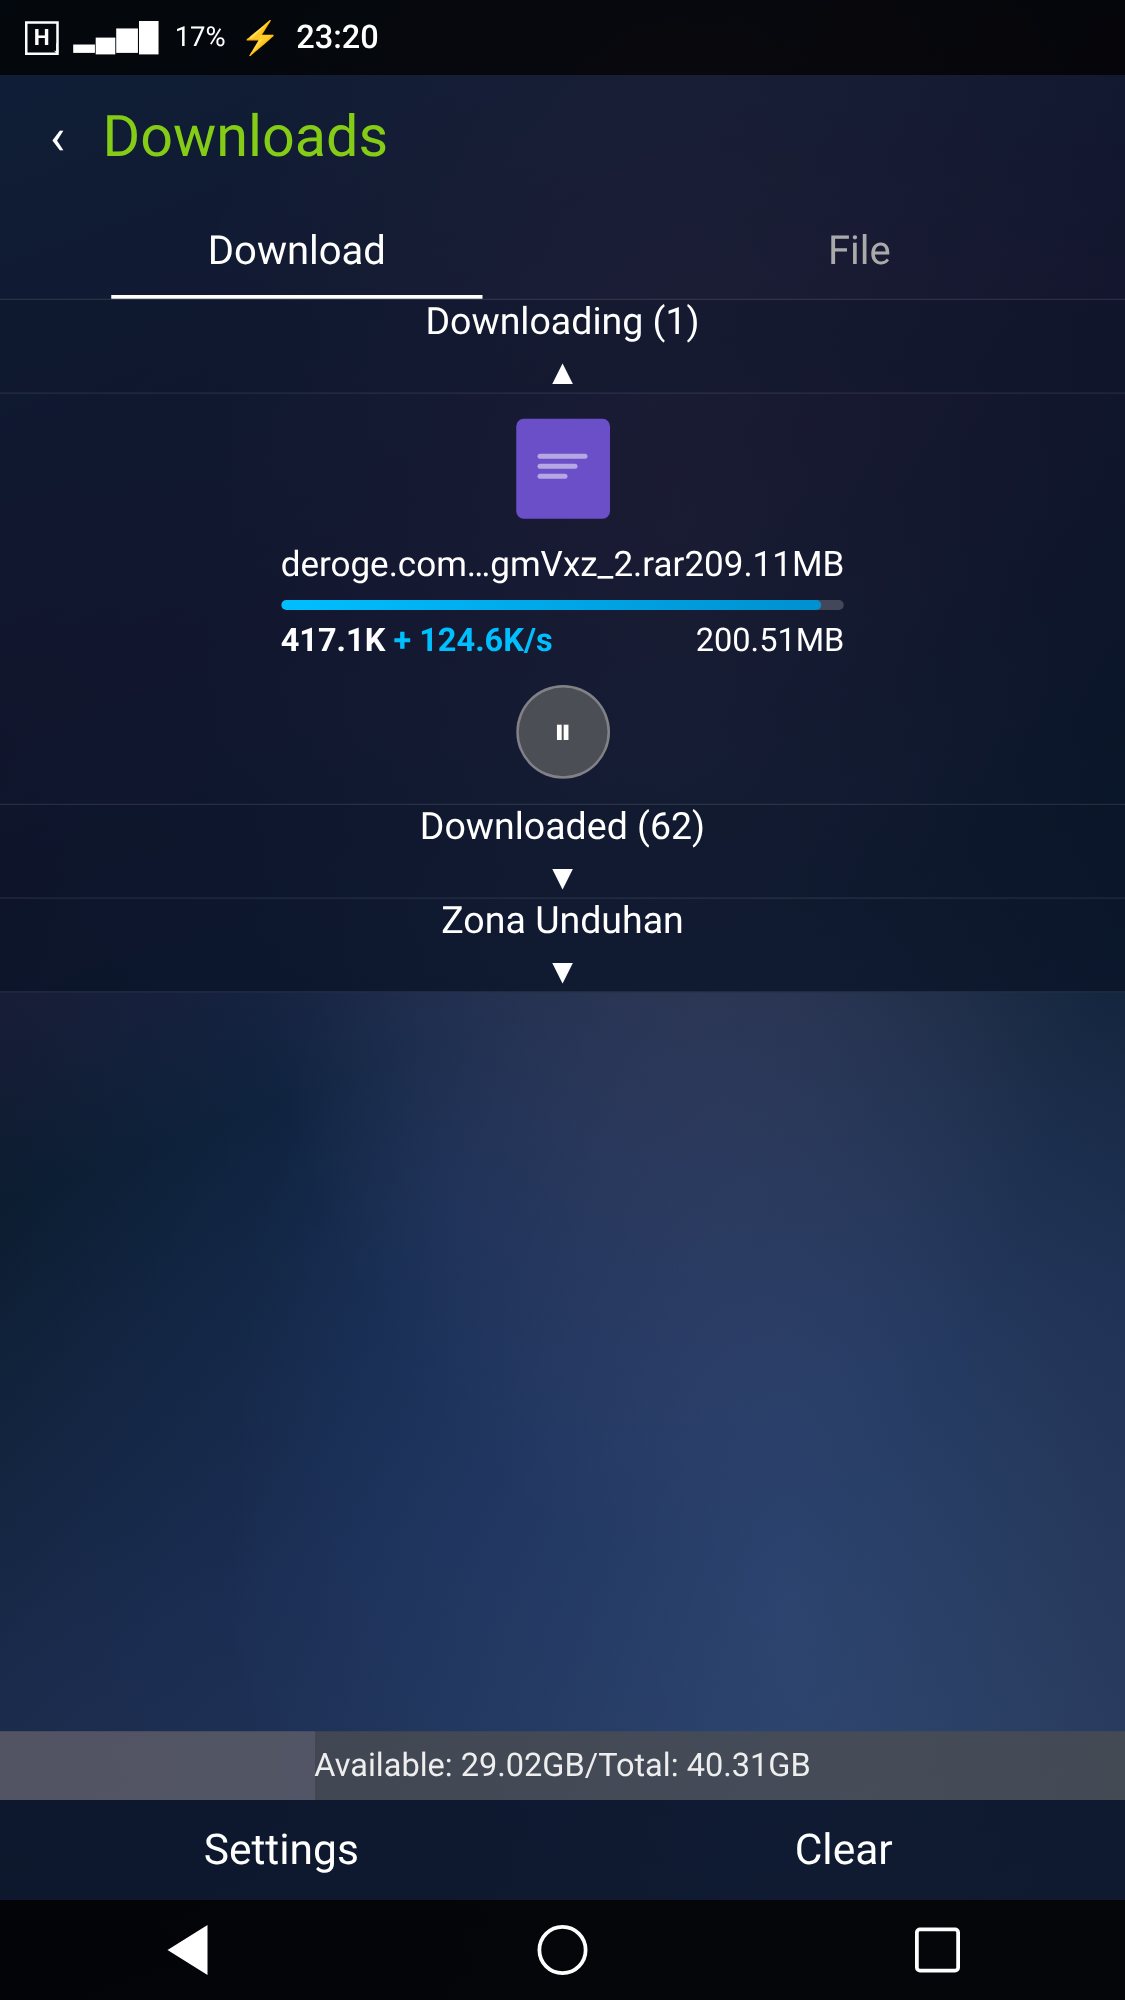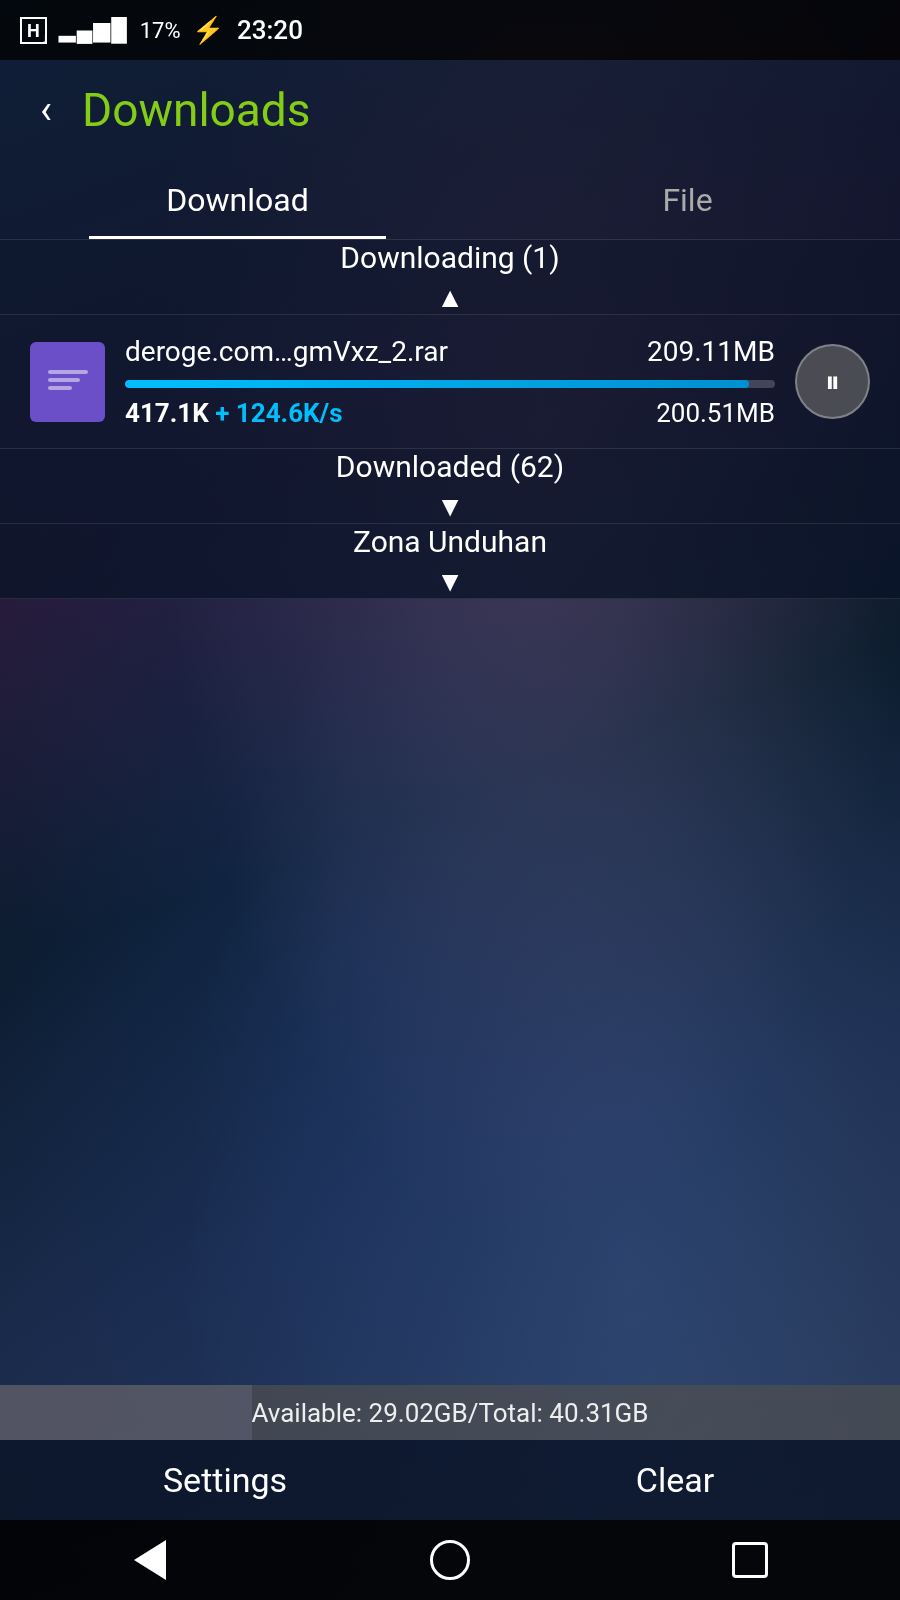--- a/index.html
+++ b/index.html
@@ -165,20 +165,21 @@
     
     .download-item {
       position: relative;
       z-index: 10;
       background: rgba(10, 20, 40, 0.75);
       padding: 20px 30px;
       display: flex;
       align-items: center;
       gap: 20px;
       border-bottom: 1px solid rgba(255,255,255,0.1);
+      flex-direction: column;
     }
 
     .file-icon {
       width: 75px;
       height: 80px;
       background: #6a4fc8;
       border-radius: 6px;
       flex-shrink: 0;
       display: flex;
       align-items: center;

